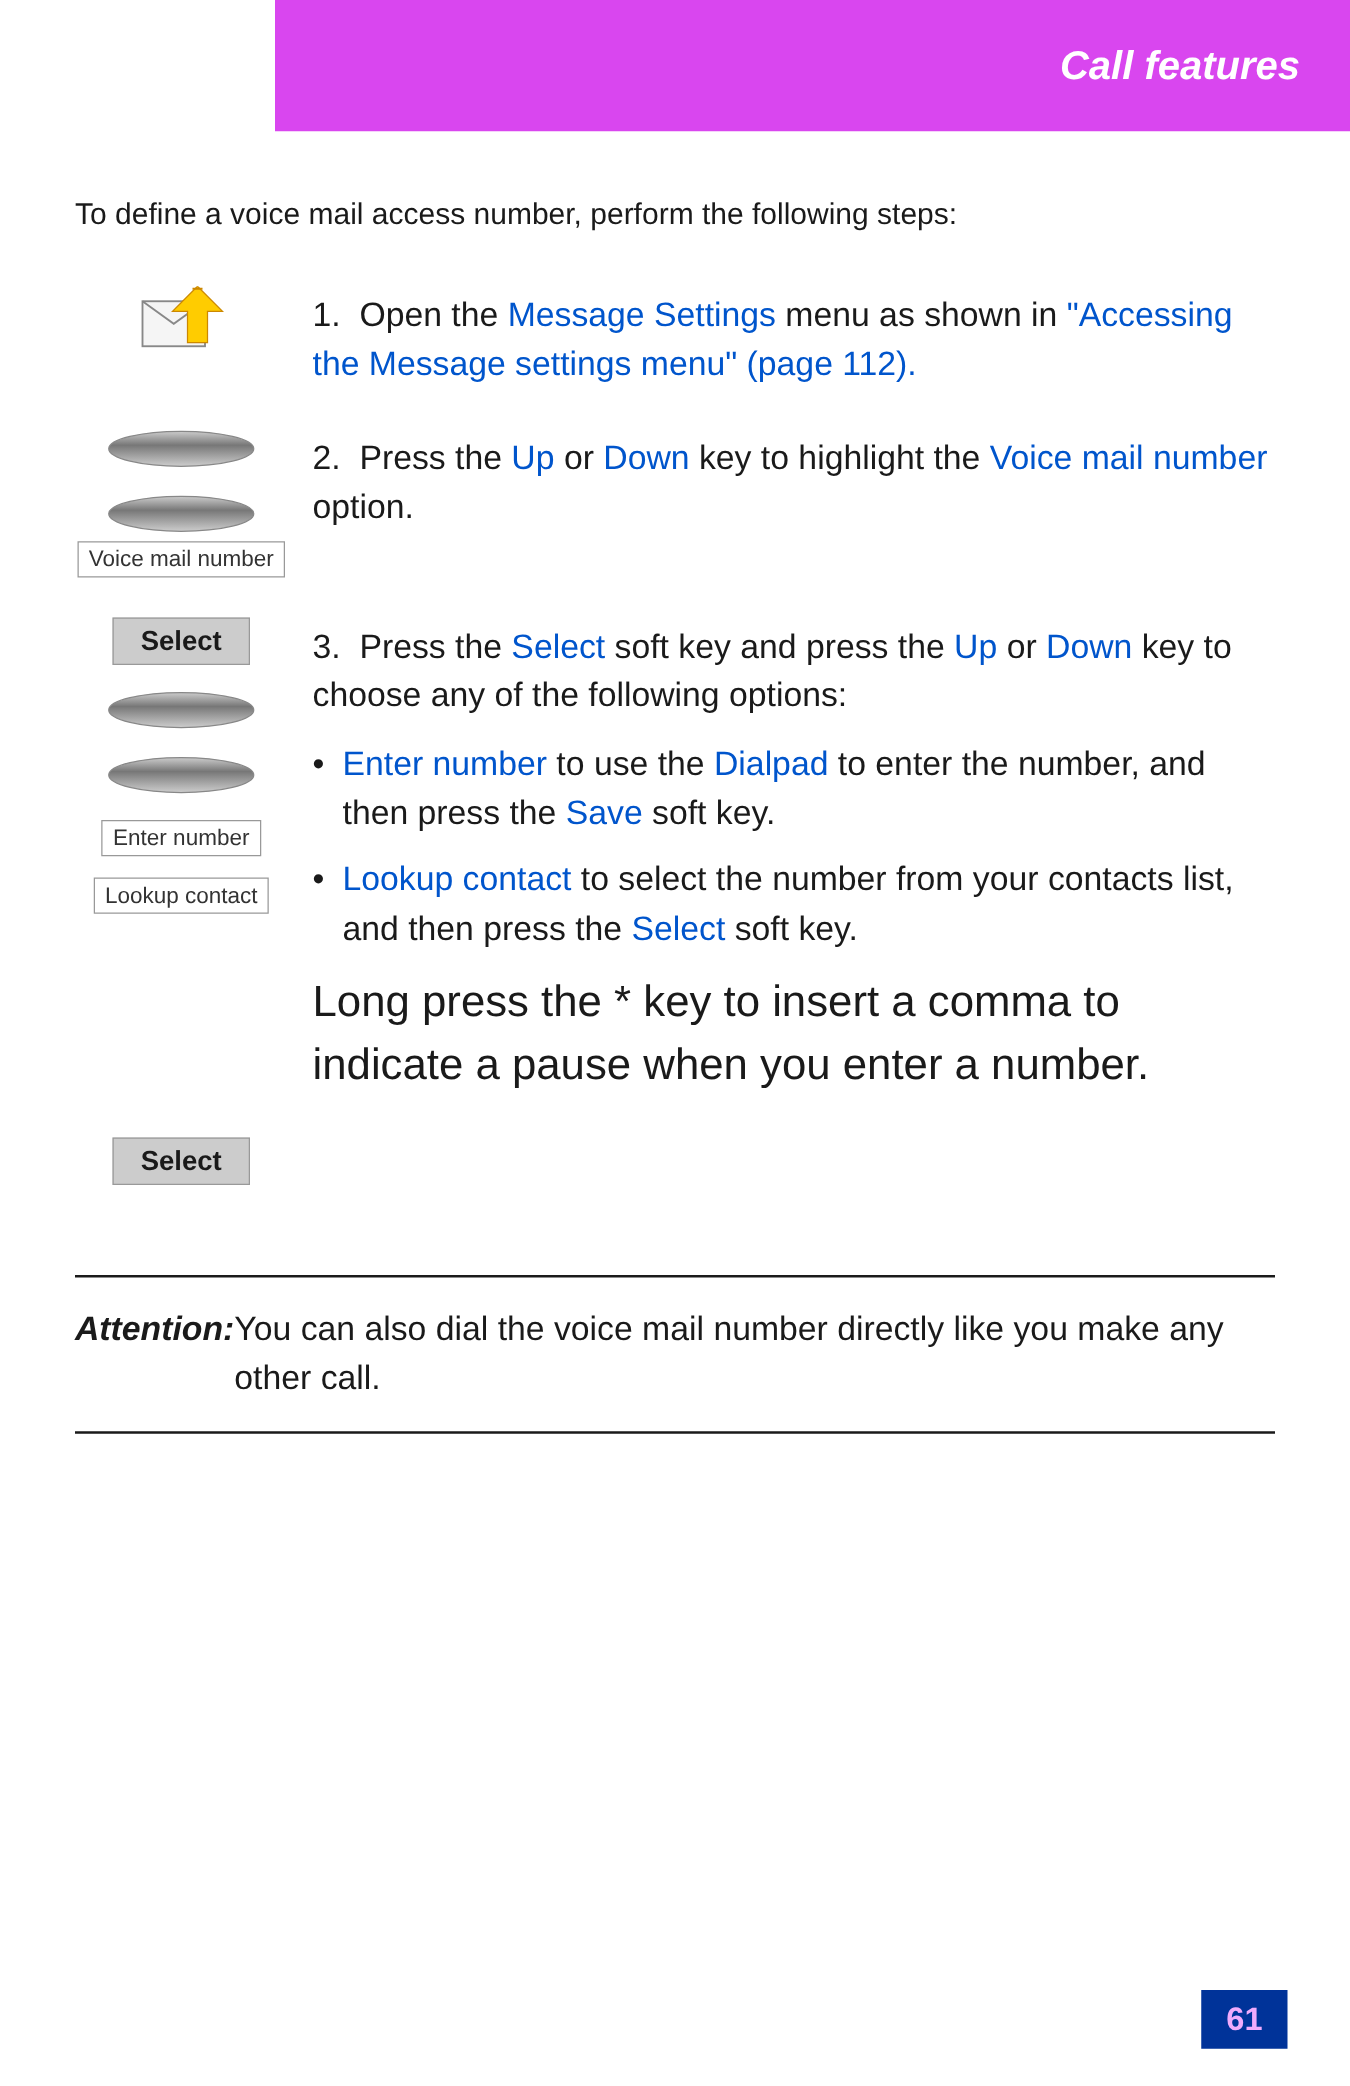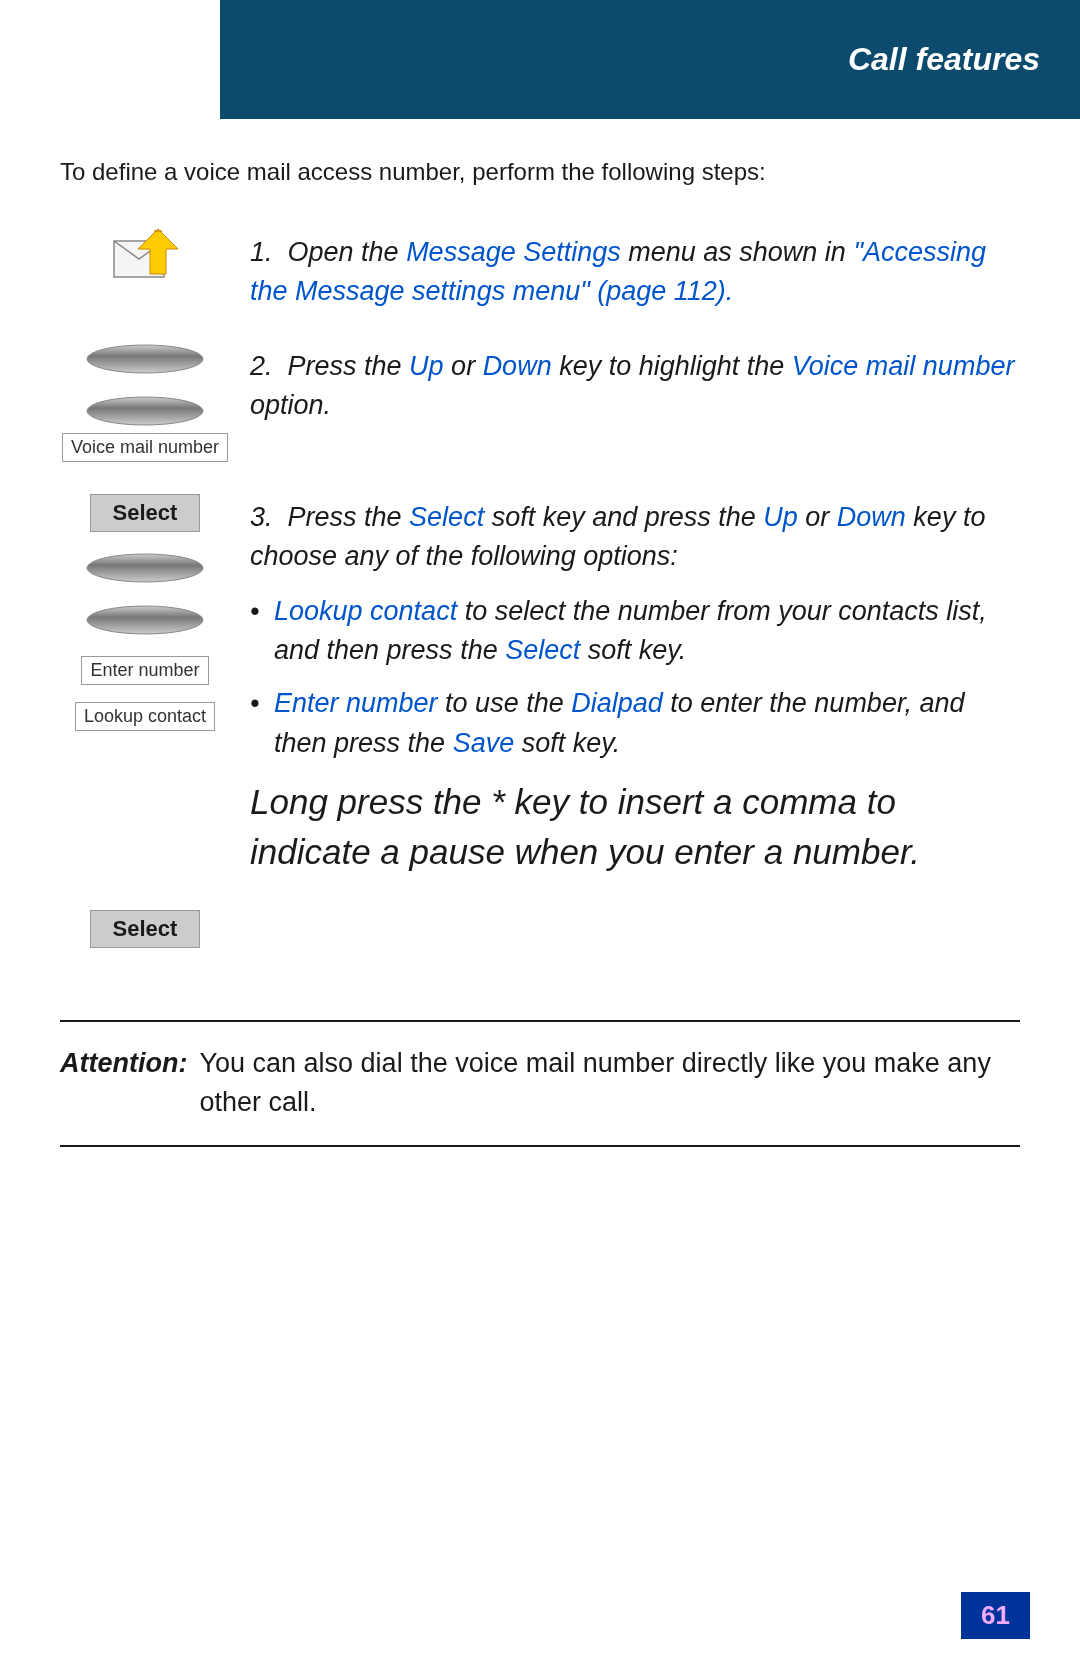--- a/index.html
+++ b/index.html
@@ -13,22 +13,22 @@
       position: relative;
       overflow: hidden;
     }
 
     
     .header {
       position: absolute;
       top: 0;
       left: 220px;
       right: 0;
-      height: 119px;
-      background: #0c4a6e;
+      height: 105px;
+      background: #d946ef;
       display: flex;
       align-items: center;
       justify-content: flex-end;
       padding-right: 40px;
     }
     .header-title {
       color: #ffffff;
       font-size: 32px;
       font-weight: bold;
       font-style: italic;
@@ -83,21 +83,20 @@
       align-items: center;
       gap: 6px;
     }
 
     .step-content {
       flex: 1;
       font-size: 27px;
       line-height: 1.45;
       color: #1a1a1a;
       padding-top: 4px;
-      font-style: italic;
     }
 
     .link-blue {
       color: #0055cc;
     }
 
     
     .screen-label {
       border: 1px solid #999;
       padding: 3px 8px;
@@ -146,21 +145,20 @@
       color: #1a1a1a;
     }
 
     
     .attention-box {
       border-top: 2px solid #1a1a1a;
       border-bottom: 2px solid #1a1a1a;
       margin-top: 40px;
       padding: 22px 0 22px 0;
       display: flex;
-      gap: 12px;
       font-size: 27px;
       line-height: 1.45;
       color: #1a1a1a;
     }
     .attention-label {
       font-weight: bold;
       font-style: italic;
       white-space: nowrap;
     }
 
@@ -283,24 +281,24 @@
         </div>
         <div style="height:8px;"></div>
         <div class="screen-label">Enter number</div>
         <div style="height:5px;"></div>
         <div class="screen-label">Lookup contact</div>
       </div>
       <div class="step-content">
         <span>3.&nbsp;&nbsp;</span>Press the <span class="link-blue">Select</span> soft key and press the <span class="link-blue">Up</span> or <span class="link-blue">Down</span>  key to choose any of the following options:
         <ul class="bullet-list" style="margin-top:16px;">
           <li>
-            <span class="link-blue">Lookup contact</span>   to select the number from your contacts list, and then press the <span class="link-blue">Select</span> soft key.
+            <span class="link-blue">Enter number</span>   to use the <span class="link-blue">Dialpad</span>  to enter the number, and then press the <span class="link-blue">Save</span> soft key.
           </li>
           <li>
-            <span class="link-blue">Enter number</span>   to use the <span class="link-blue">Dialpad</span>  to enter the number, and then press the <span class="link-blue">Save</span> soft key.
+            <span class="link-blue">Lookup contact</span>   to select the number from your contacts list, and then press the <span class="link-blue">Select</span> soft key.
           </li>
         </ul>
         <p class="long-press-note">
           Long press the * key to insert a comma to indicate a pause when you enter a number.
         </p>
       </div>
     </div>
 
     <div class="step">
       <div class="step-icon icon-wrapper">

